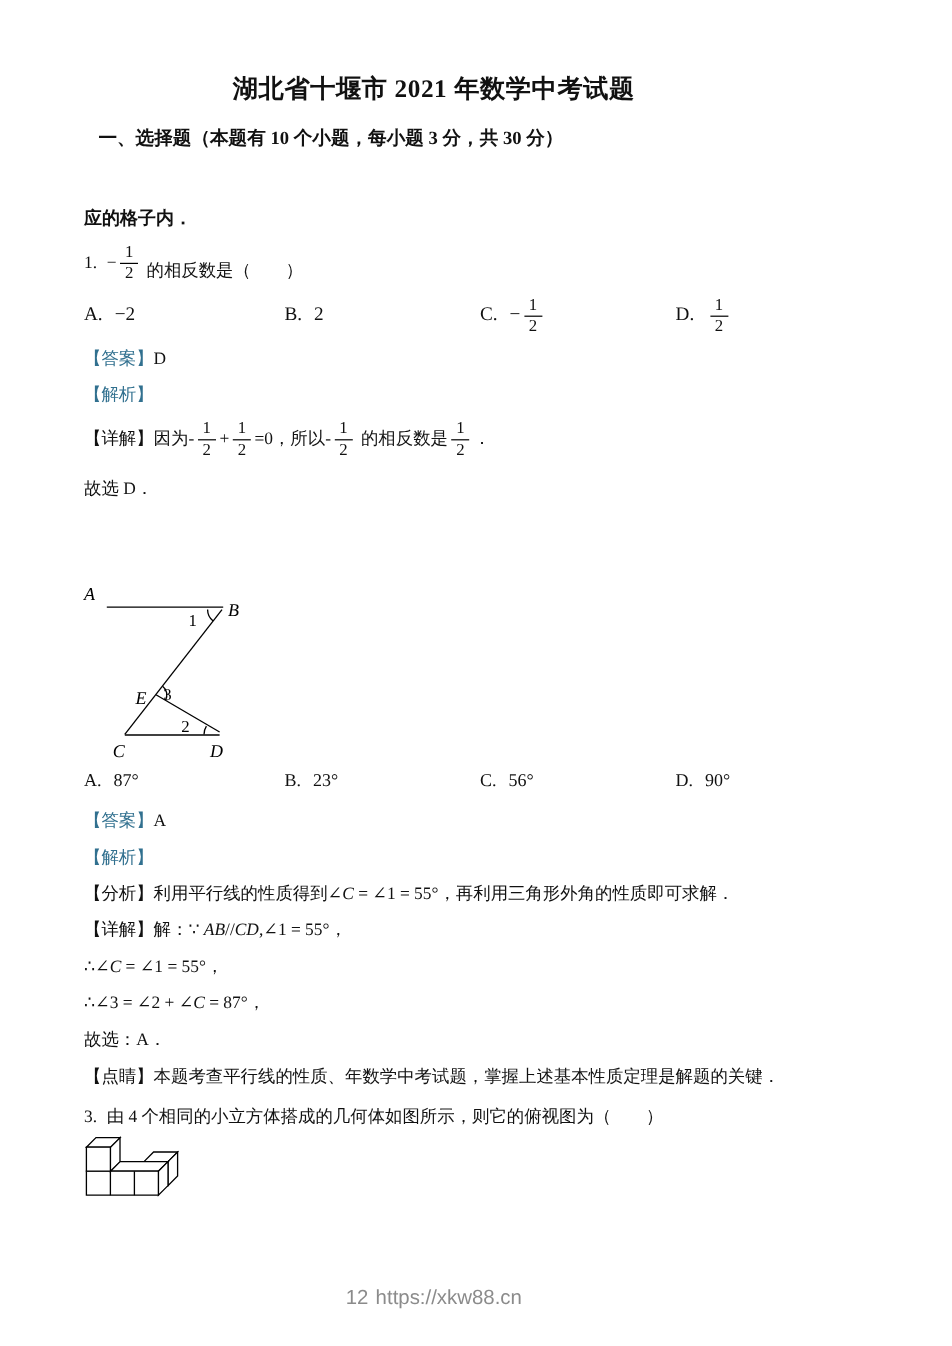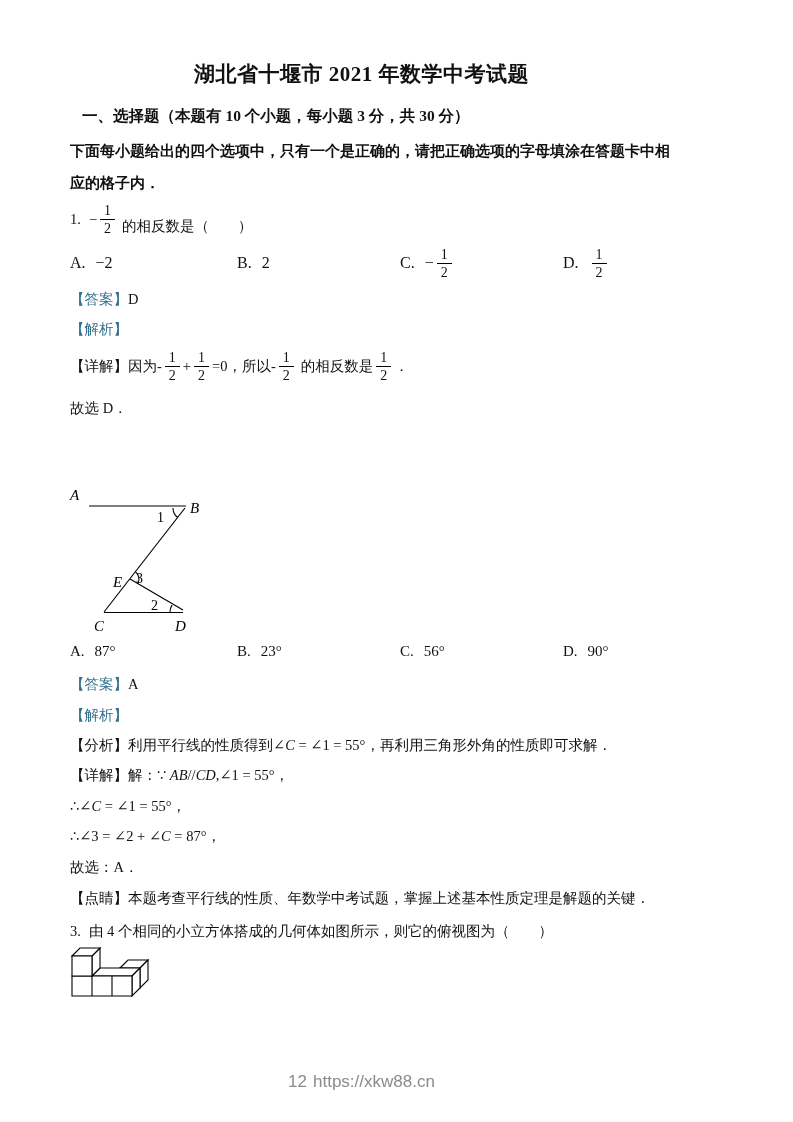--- a/index.html
+++ b/index.html
@@ -39,21 +39,20 @@
 </style>
 </head>
 <body>
 
 <div class="page">
 
   <div class="title">湖北省十堰市 2021 年数学中考试题</div>
 
   <div class="line bold" style="top:106px; left:70px; font-size:15.5px;margin-left:12px;">一、选择题（本题有 10 个小题，每小题 3 分，共 30 分）</div>
 
-  <div class="line bold" style="top:141px; left:70px; font-size:15px;">下面每小题给出的四个选项中，只有一个是正确的，请把正确选项的字母填涂在答题卡中相</div>
 
   <div class="line bold" style="top:173px; left:70px; font-size:15px;">应的格子内．</div>
 
   <div class="line flexline" style="top:196px; left:70px; height:46px;">
     <span class="qnum">1.</span>
     <span>−</span>
     <span class="frac">
       <span class="num">1</span>
       <span class="den">2</span>
     </span>

